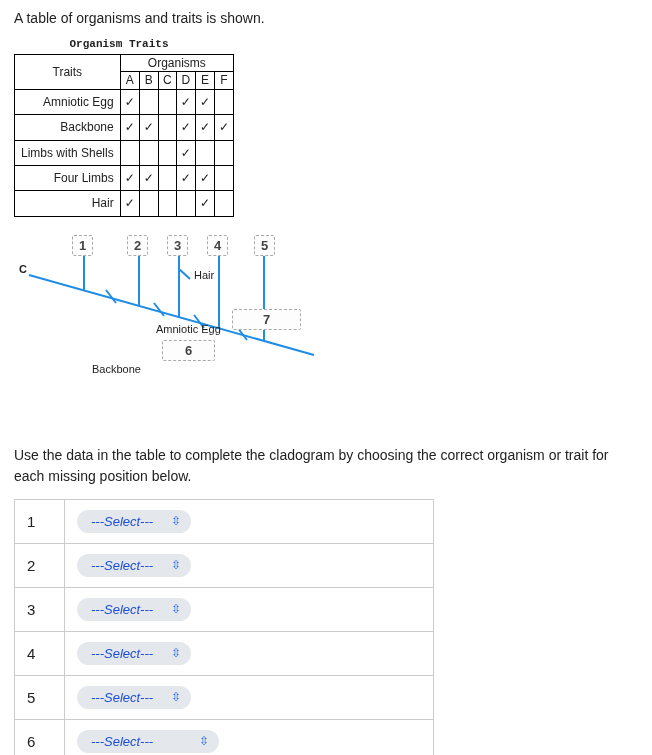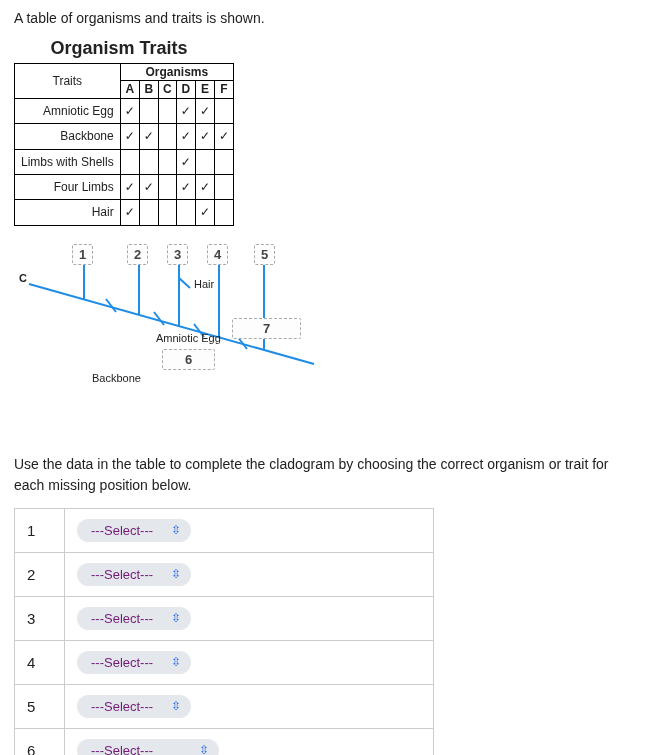--- a/index.html
+++ b/index.html
@@ -7,32 +7,32 @@
       font-family: Arial, Helvetica, sans-serif;
       font-size: 14px;
       color: #222;
       padding: 10px 14px;
       width: 652px;
       background: #fff;
     }
     .intro { margin-bottom: 12px; }
 
     
-    .traits-title { font-weight: bold; text-align: center; width: 210px; margin: 6px 0 4px; font-size: 18px; }
+    .traits-title { font-weight: bold; text-align: center; width: 210px; margin: 6px 0 4px; font-size: 11px; font-family: Liberation Mono, monospace; }
     .traits-table {
       border-collapse: collapse;
       font-size: 12px;
     }
     .traits-table th, .traits-table td {
       border: 1px solid #000;
       text-align: center;
       padding: 1px 4px;
       line-height: 1.2;
     }
-    .traits-table th { font-weight: bold; }
+    .traits-table th { font-weight: normal; }
     .traits-table .row-label { text-align: right; padding: 5px 6px; font-weight: normal; }
     .traits-table td.org { width: 18px; }
 
     
     .clado-wrap { margin-top: 18px; position: relative; width: 340px; }
     .clado-title { font-weight: bold; text-align: center; margin-bottom: 6px; font-size: 14px; }
     .clado-svg { display: block; }
     .dropbox {
       position: absolute;
       border: 1.5px dashed #aaa;
@@ -69,21 +69,21 @@
     }
     .select-pill {
       display: inline-flex;
       align-items: center;
       background: #e4e8ec;
       border-radius: 18px;
       padding: 4px 10px 4px 14px;
       cursor: pointer;
       font-size: 13px;
     }
-    .select-pill .sel-text { color: #701a75; margin-right: 18px; }
+    .select-pill .sel-text { color: #1d4ed8; margin-right: 18px; font-style: italic; }
     .select-pill.wide .sel-text { margin-right: 46px; }
     .caret { display: inline-block; color: #1f66e5; font-size: 12px; line-height: 1;}
   </style>
 </head>
 <body>
 
 <p class="intro">A table of organisms and traits is shown.</p>
 
 <div class="traits-title">Organism Traits</div>
 <table class="traits-table">

